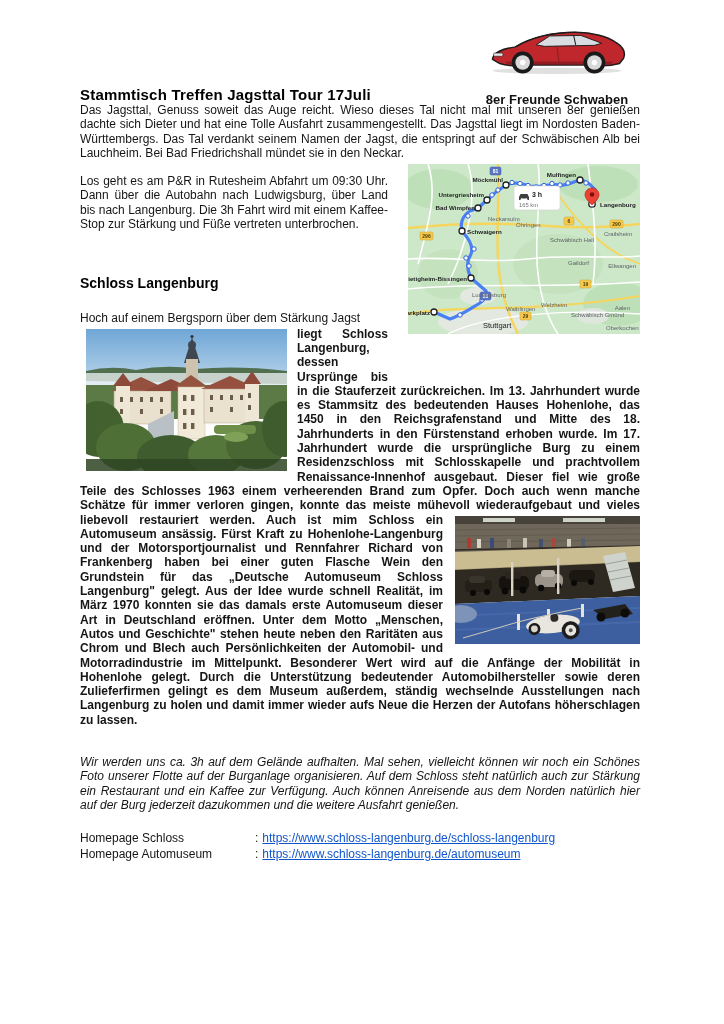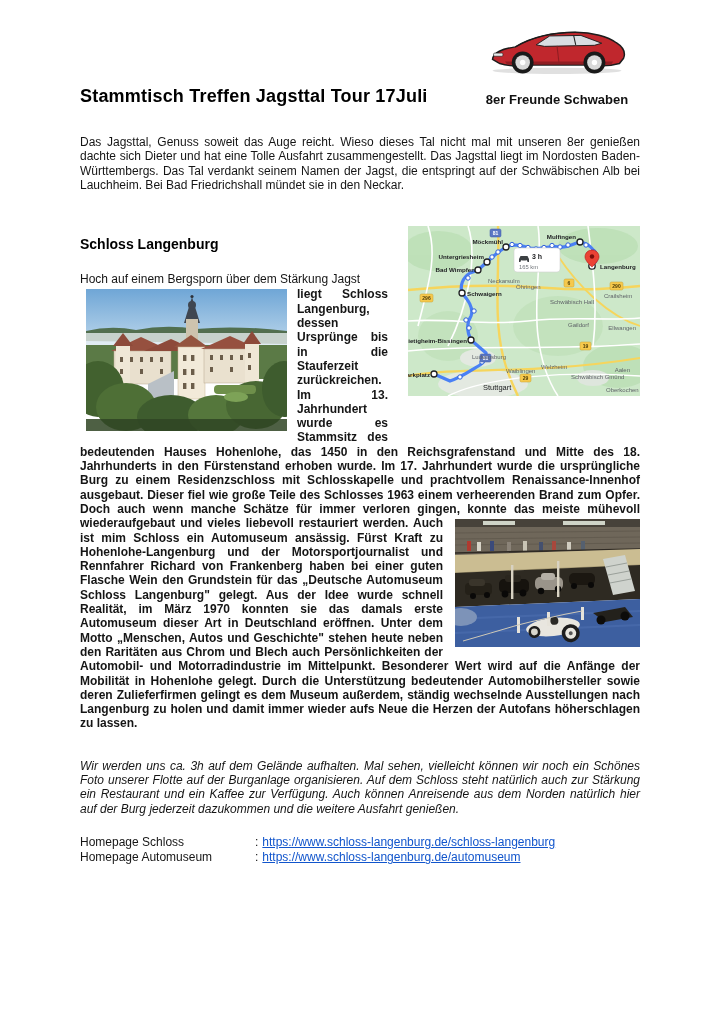--- a/index.html
+++ b/index.html
@@ -13,24 +13,24 @@
   }
   .logo {
     position: absolute; top: 24px; right: 92px;
     width: 150px; text-align: center;
   }
   .logo-caption {
     font-size: 13px; font-weight: bold; color: #111; margin-top: 12px;
     letter-spacing: 0px;
   }
   .content { padding: 86px 84px 0 80px; }
-  h1.title { font-size: 18px; font-weight: bold; color: #000; letter-spacing: .2px; }
+  h1.title { font-size: 15px; font-weight: bold; color: #000; letter-spacing: .2px; }
   .subtitle { font-size: 12px; font-style: italic; margin-top: 3px; color: #111; }
   p.body, .body { font-size: 12px; line-height: 14.3px; text-align: justify; color: #151515; }
-  .p1 { margin-top: 28px; }
+  .p1 { margin-top: 0; }
   .p2-section { margin-top: 14px; }
   .map-fig {
     float: right; width: 232px; height: 208px;
     margin: -10px 0 8px 20px;
     overflow: hidden;
     text-align: right;
   }
   h2.h2 { font-size: 14px; font-weight: bold; color: #000; margin-top: 44px; }
   .intro-line { margin-top: 20px; text-align: left; }
   .wrap-section { margin-top: 1px; font-weight: bold; }
@@ -201,20 +201,21 @@
           <g>
             <rect x="106" y="22" width="46" height="24" rx="3" fill="#ffffff" stroke="#d0d0d0" stroke-width="0.6"></rect>
             <path d="M111,33 l1.5-3 h7 l1.5,3 v3 h-2 v-1.5 h-6 v1.5 h-2 Z" fill="#3c4043"></path>
             <circle cx="113.5" cy="35.5" r="1" fill="#ffffff"></circle>
             <circle cx="118.5" cy="35.5" r="1" fill="#ffffff"></circle>
             <text x="124" y="33" font-size="7" font-weight="bold" fill="#202124">3 h</text>
             <text x="111" y="42.5" font-size="5.8" fill="#70757a">165 km</text>
           </g>
         </svg>
       </div>
+      <p class="body">Los geht es am P&amp;R in Rutesheim Abfahrt um 09:30 Uhr. Dann über die Autobahn nach Ludwigsburg, über Land bis nach Langenburg. Die 3h Fahrt wird mit einem Kaffee-Stop zur Stärkung und Füße vertreten unterbrochen.</p>
 
       <h2 class="h2">Schloss Langenburg</h2>
 
       <p class="body intro-line">Hoch auf einem Bergsporn über dem Stärkung Jagst</p>
     </div>
 
     <div class="wrap-section body">
       
       <div class="castle-fig">
         <svg width="201" height="142" viewBox="0 0 201 142">

